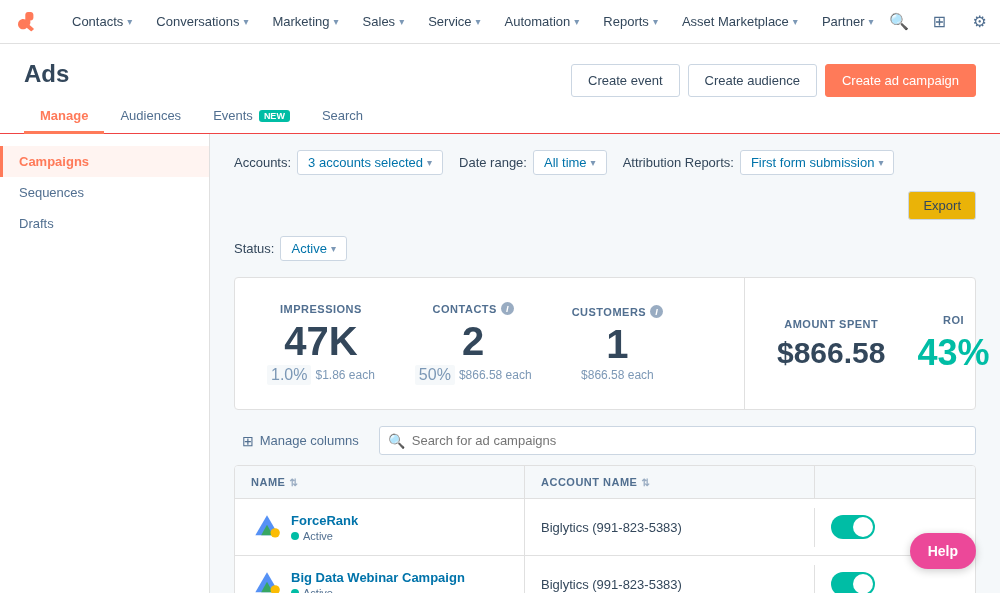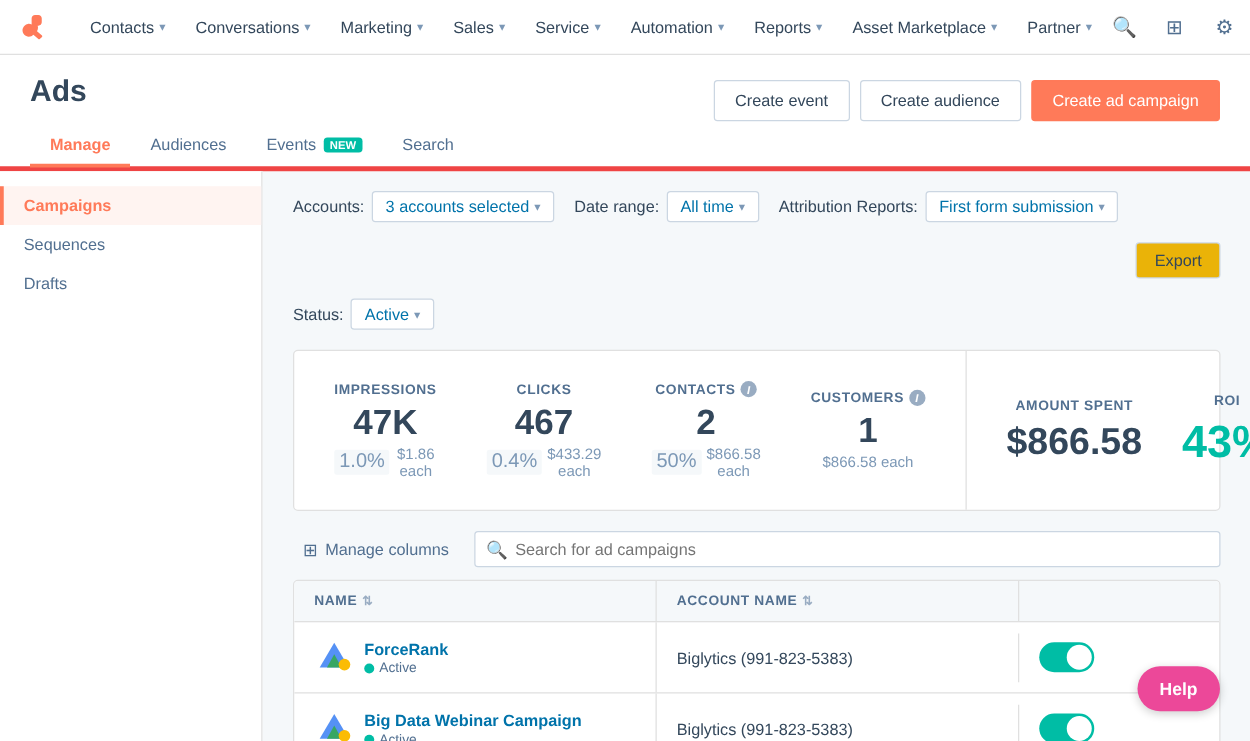--- a/index.html
+++ b/index.html
@@ -54,21 +54,21 @@
       justify-content: center;
       cursor: pointer;
       color: #516f90;
       font-size: 16px;
     }
 
     
     .page-header {
       background: #fff;
       padding: 16px 24px 0 24px;
-      border-bottom: 4px solid #ef4444;
+      border-bottom: 1px solid #ef4444;
     }
     .page-title {
       font-size: 24px;
       font-weight: 600;
       color: #33475b;
       margin-bottom: 12px;
     }
     .page-tabs {
       display: flex;
       gap: 0;
@@ -239,21 +239,21 @@
       background: #99acc2;
       color: #fff;
       font-size: 9px;
       display: inline-flex;
       align-items: center;
       justify-content: center;
       font-style: italic;
       font-weight: 700;
     }
     .stat-value {
-      font-size: 28px;
+      font-size: 40px;
       font-weight: 600;
       color: #33475b;
       line-height: 1;
     }
     .stat-sub {
       display: flex;
       align-items: center;
       justify-content: center;
       gap: 4px;
       margin-top: 4px;
@@ -575,30 +575,20 @@
           <div class="stat-label">
             <span>IMPRESSIONS</span>
           </div>
           <div class="stat-value">47K</div>
           <div class="stat-sub">
             <span class="stat-pct">1.0%</span>
             <span class="stat-each">$1.86 each</span>
           </div>
         </div>
 
-        <div class="stat-block">
-          <div class="stat-label">
-            <span>CLICKS</span>
-          </div>
-          <div class="stat-value">467</div>
-          <div class="stat-sub">
-            <span class="stat-pct">0.4%</span>
-            <span class="stat-each">$433.29 each</span>
-          </div>
-        </div>
 
         <div class="stat-block">
           <div class="stat-label">
             <span>CONTACTS</span>
             <span class="info-icon">i</span>
           </div>
           <div class="stat-value">2</div>
           <div class="stat-sub">
             <span class="stat-pct">50%</span>
             <span class="stat-each">$866.58 each</span>

